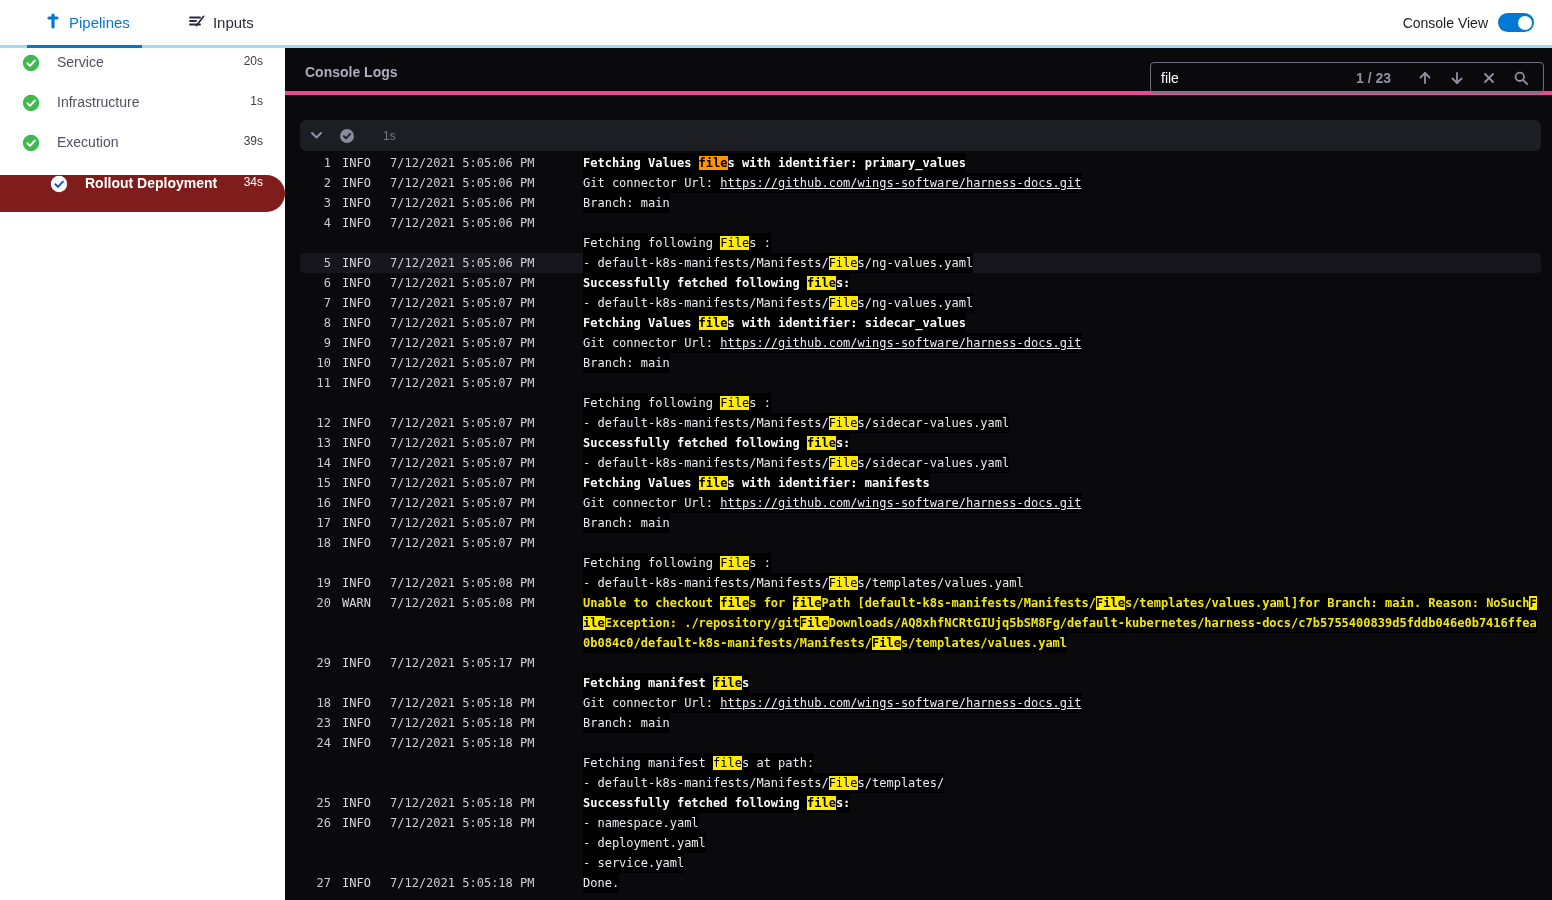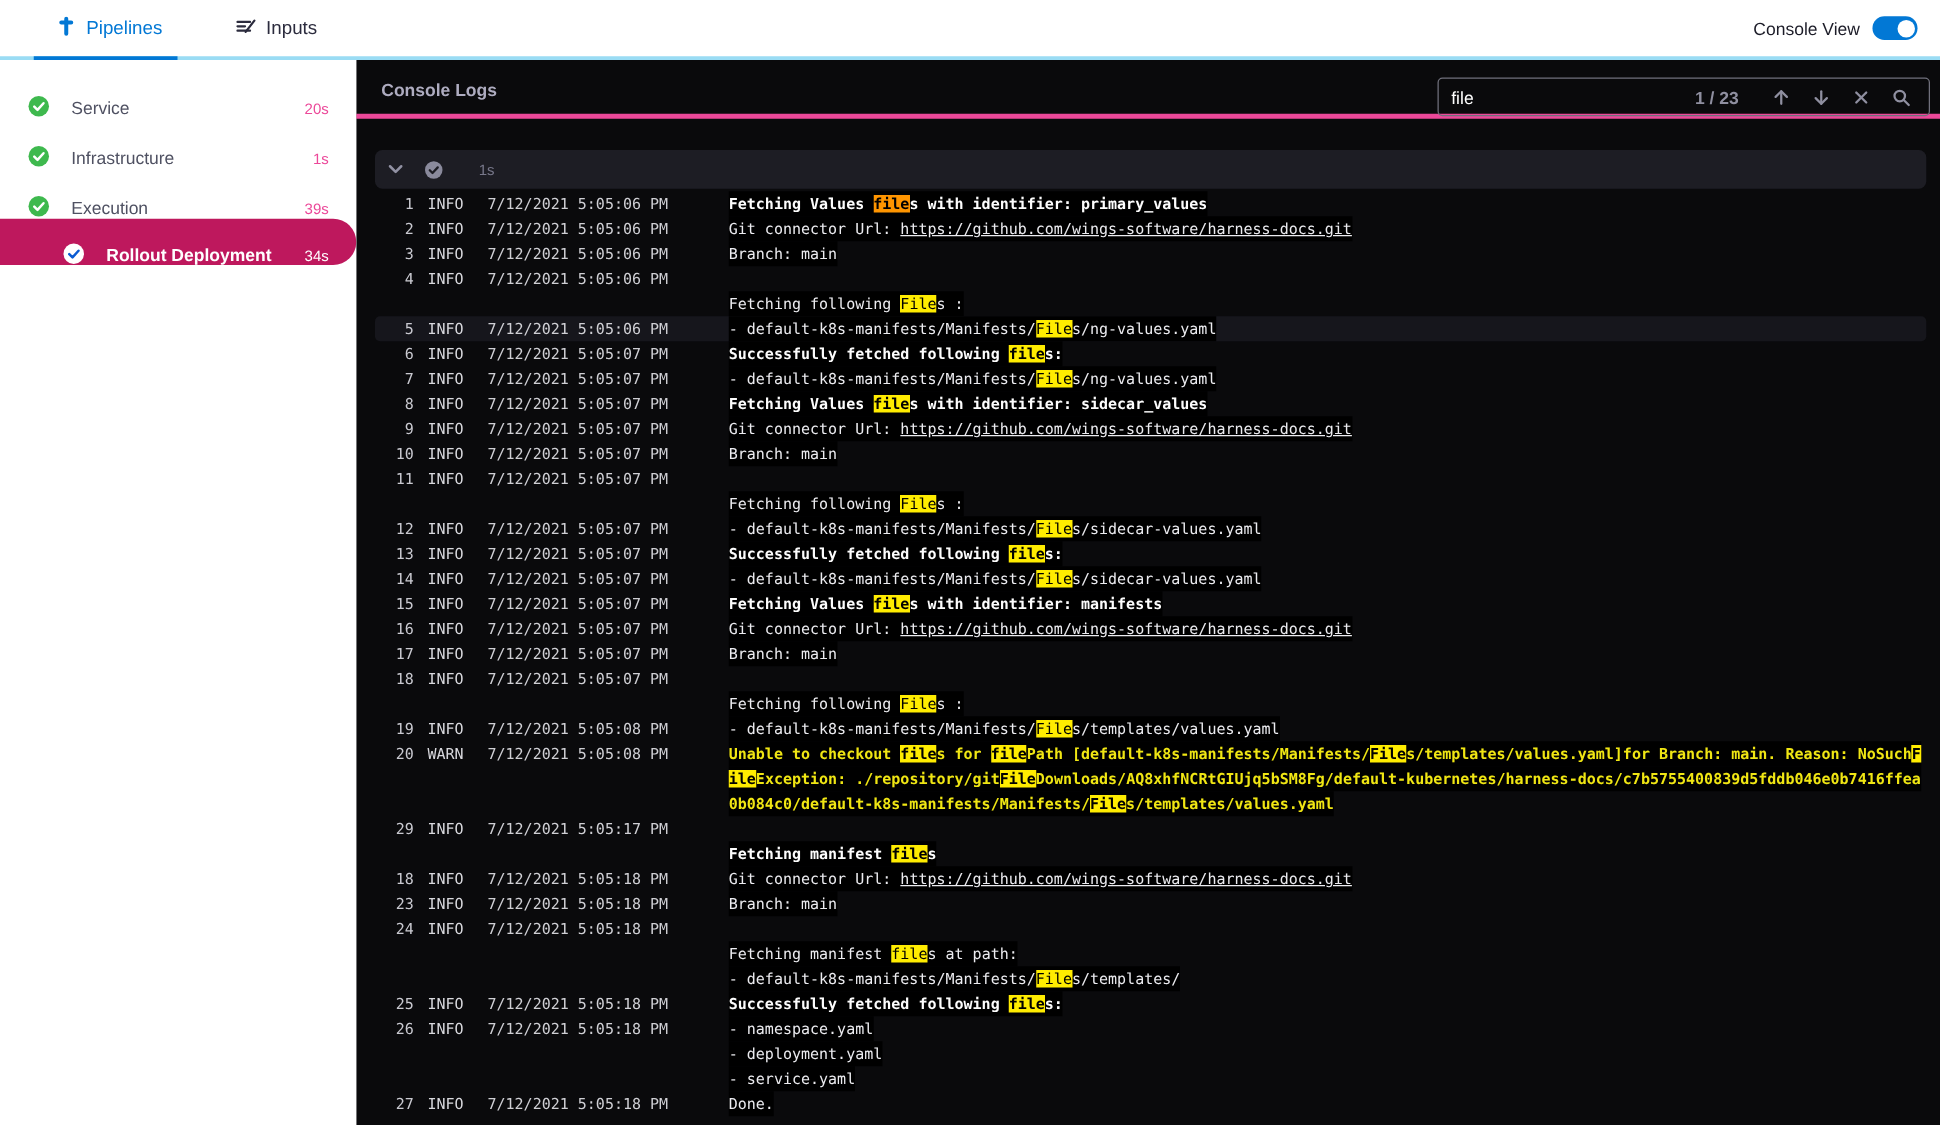--- a/index.html
+++ b/index.html
@@ -19,25 +19,25 @@
   .toggle { width:36px; height:19px; border-radius:10px; background:#0278d5; position:relative; cursor:pointer; }
   .toggle .knob { position:absolute; right:2.5px; top:2.5px; width:14px; height:14px; border-radius:50%; background:#fff; }
 
   
   .sidebar { position:absolute; left:0; top:48px; width:285px; height:852px; background:#fff; z-index:3; }
   .sidebar-header { height:34px; display:flex; align-items:center; padding:0 16px;
     box-shadow:0 3px 6px rgba(40,41,61,0.12); position:relative; z-index:2; }
   .sidebar-header .link-ic { margin-right:10px; display:flex; }
   .sidebar-title { font-size:14px; font-weight:bold; color:#383946; flex:1; }
   .sidebar-items { padding-top:6px; }
-  .side-item { height:40px; display:flex; align-items:flex-end; padding:0 22px; cursor:pointer; }
+  .side-item { height:40px; display:flex; align-items:flex-start; padding:0 22px; cursor:pointer; }
   .side-item .s-icon { margin-right:17px; display:flex; }
   .side-item .s-label { font-size:14px; color:#4f5162; flex:1; }
-  .side-item .s-dur { font-size:12px; color:#ec4899; }
-  .side-item.selected { background:#be185d; border-radius:0 20px 20px 0; height:37px; margin:1px 0; padding-left:50px; }
+  .side-item .s-dur { font-size:12px; color:#404040; }
+  .side-item.selected { background:#7f1d1d; border-radius:0 20px 20px 0; height:37px; margin:1px 0; padding-left:50px; }
   .side-item.selected .s-label { color:#fff; font-weight:bold; }
   .side-item.selected .s-dur { color:#fff; }
 
   
   .console { position:absolute; left:285px; top:48px; width:1267px; height:852px; background:#0a0a0c; color:#ececf0; }
   .console-header { position:relative; height:47px; border-bottom:4px solid #ec4899; }
   .console-title { position:absolute; left:20px; top:16px; font-size:14px; font-weight:bold; color:#aeacc0; }
   .searchbox { position:absolute; right:8px; top:14px; width:394px; height:31px; border:1px solid #70707c;
     border-radius:4px; display:flex; align-items:center; padding:0 10px; background:transparent; }
   .searchbox input { flex:1; background:transparent; border:none; outline:none; color:#fff;

